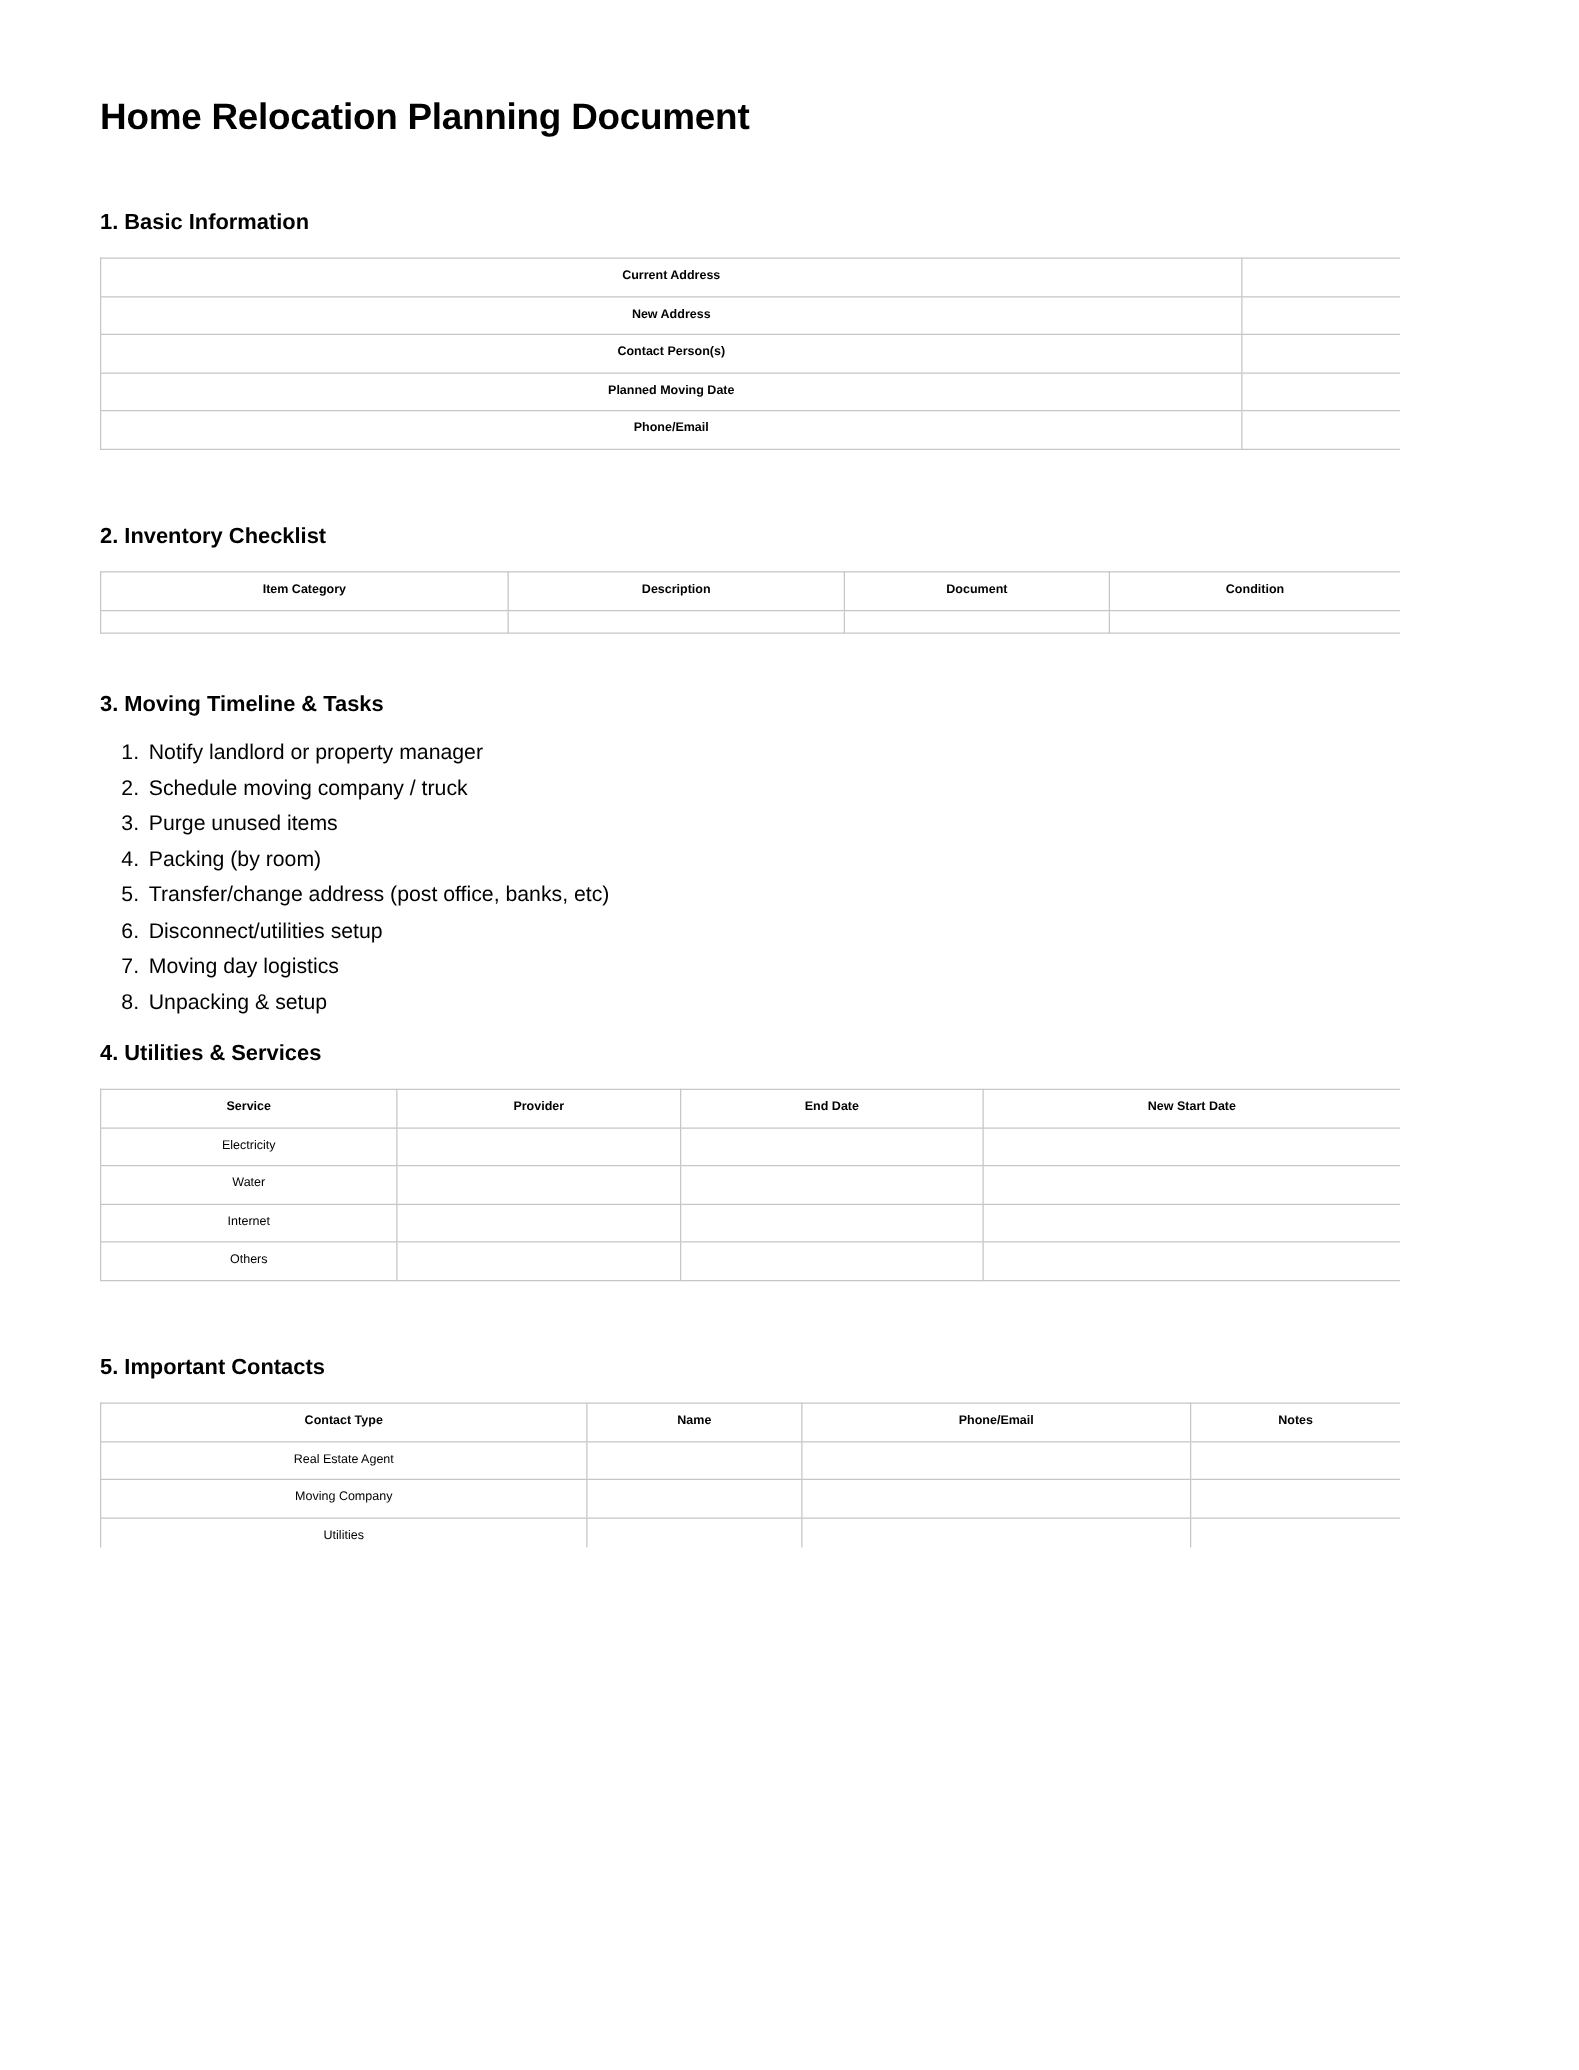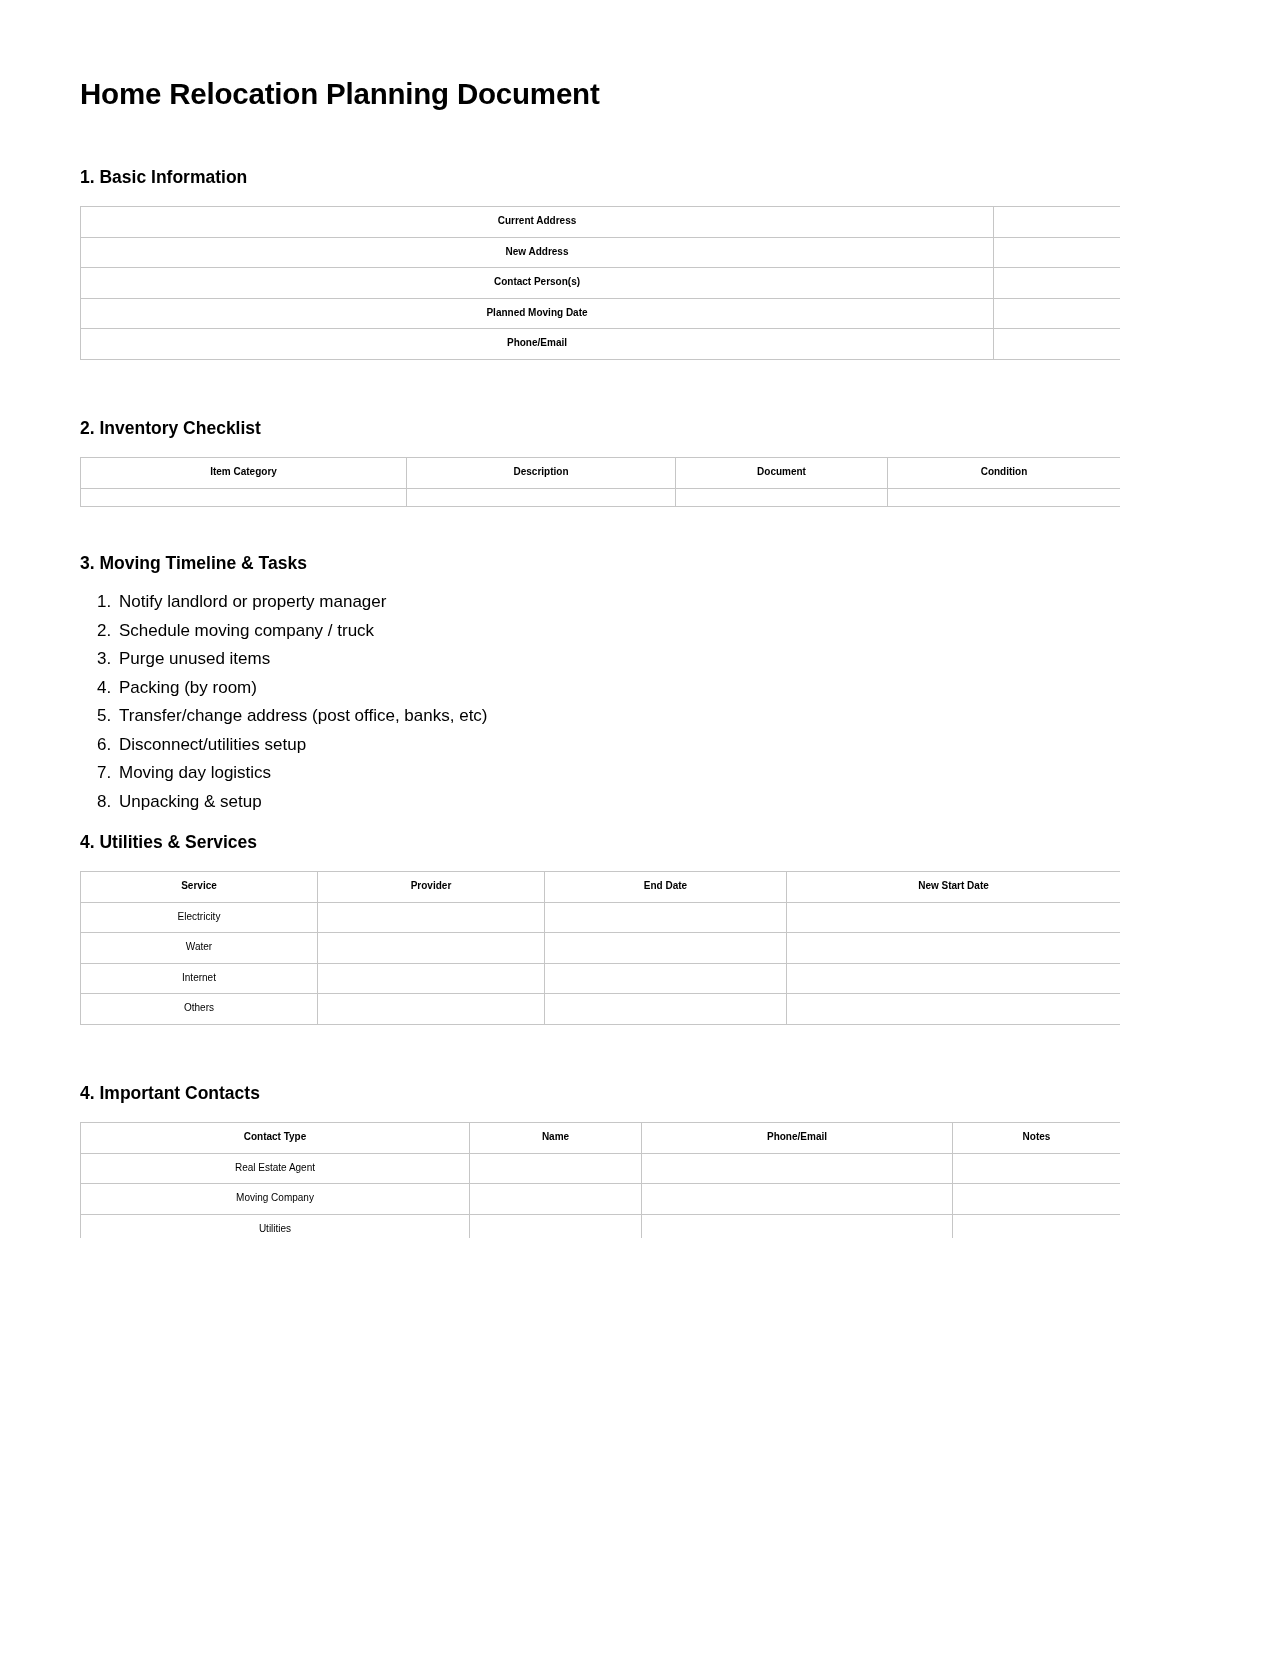--- a/index.html
+++ b/index.html
@@ -224,21 +224,21 @@
             <td class="plain">Others</td>
             <td class="empty"></td>
             <td class="empty"></td>
             <td class="empty"></td>
           </tr>
         </tbody>
       </table>
     </div>
 
     <div class="sec" id="sec5">
-      <h2 class="section-title">4. Important Contacts</h2>
+      <h2 class="section-title">5. Important Contacts</h2>
       <table class="doc-table">
         <colgroup>
             <col style="width:389px">
             <col style="width:172px">
             <col style="width:311px">
             <col style="width:168px">
           </colgroup>
         <thead>
           <tr>
             <th>Contact Type</th>

